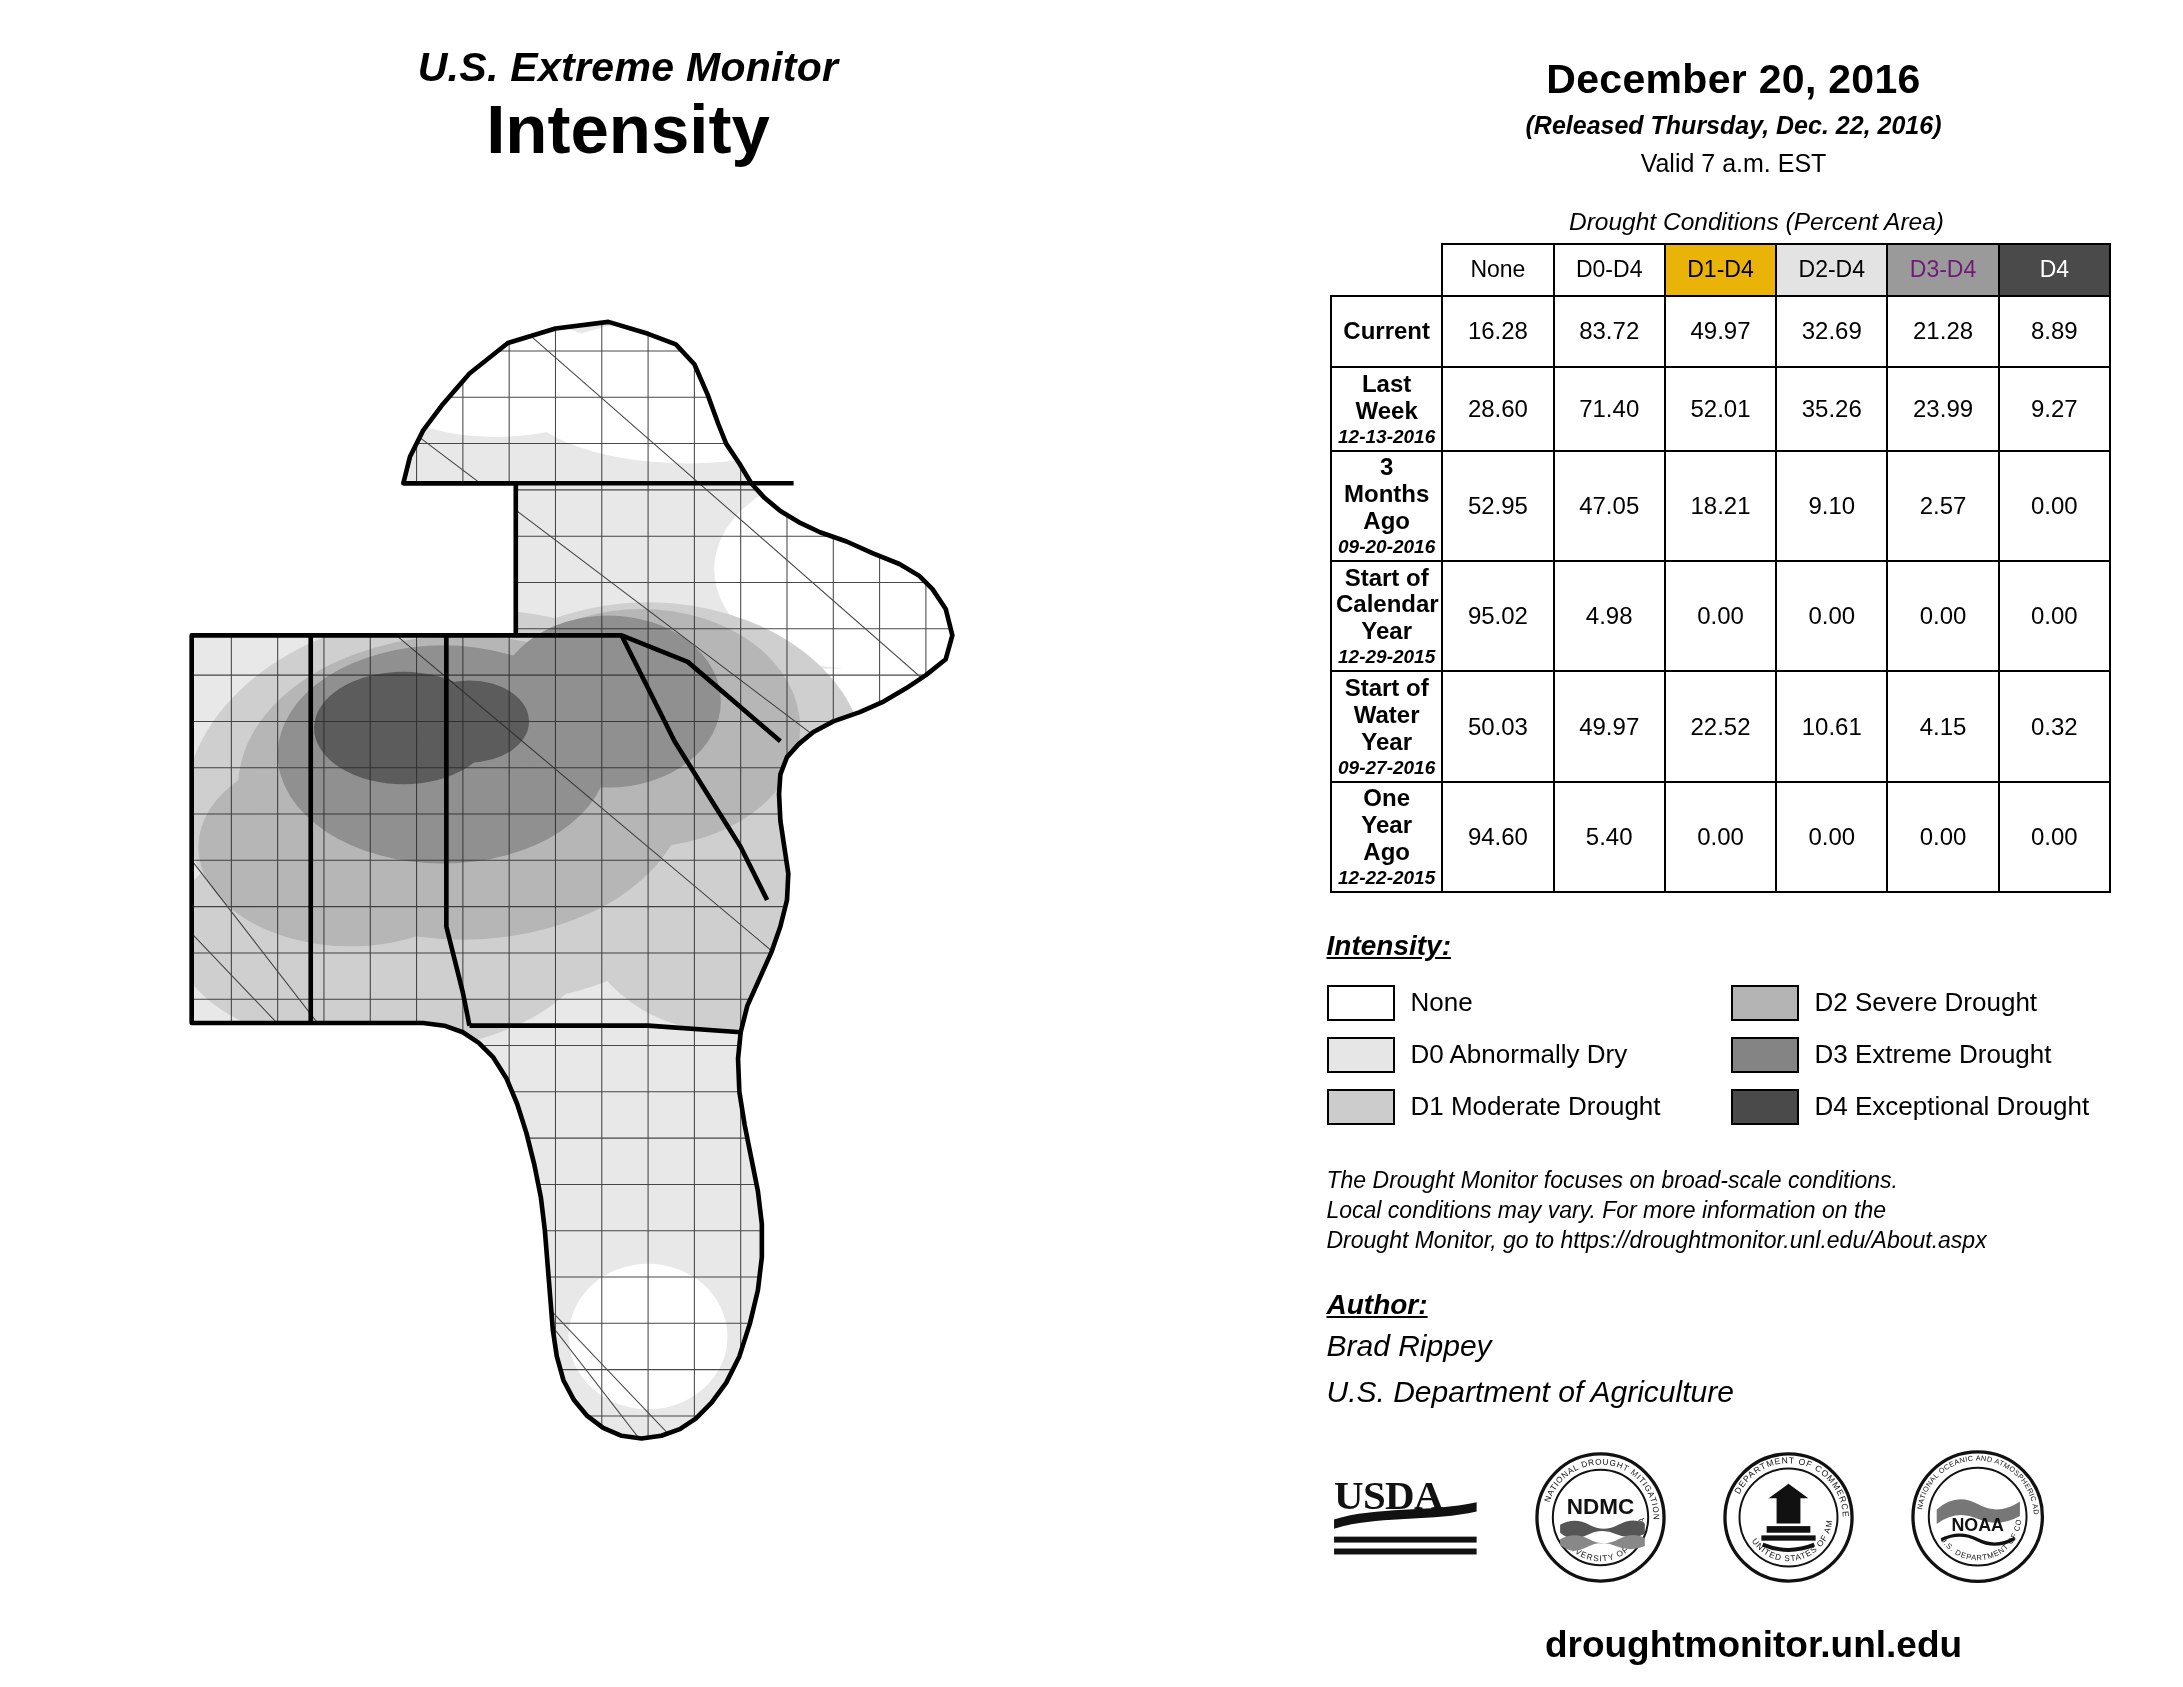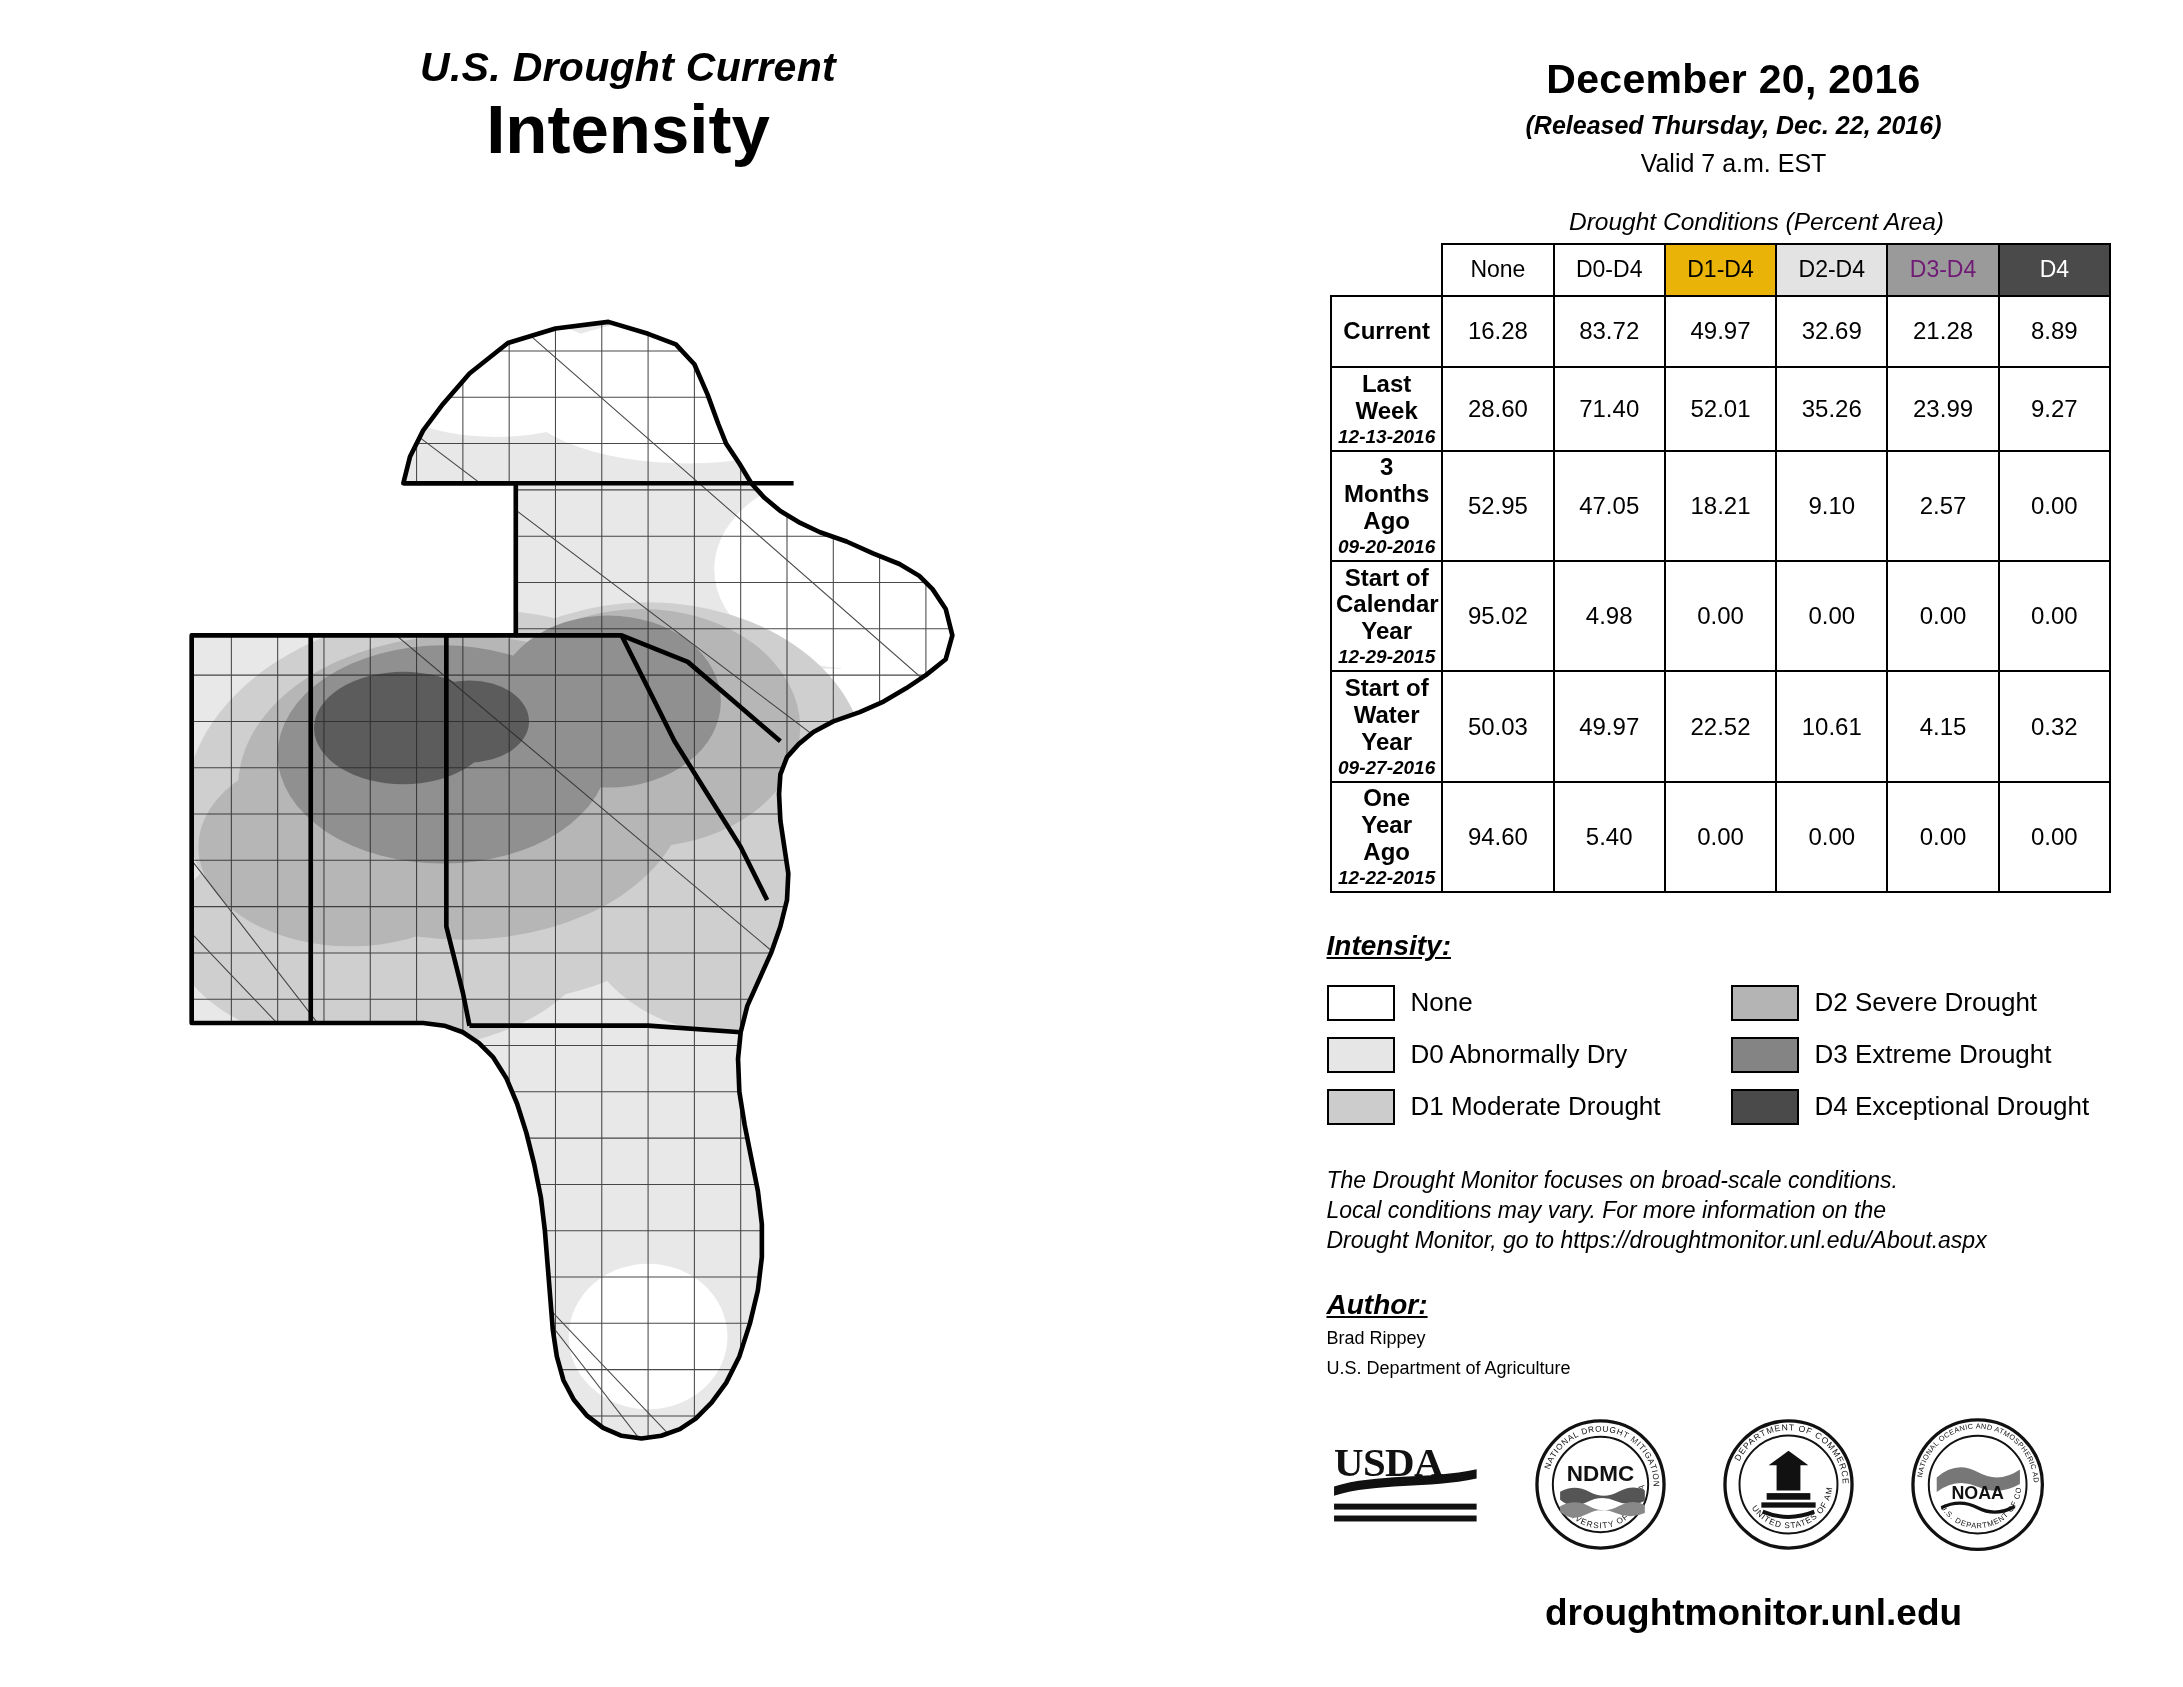--- a/index.html
+++ b/index.html
@@ -175,23 +175,24 @@
   #author-head {
     margin-top: 33px;
     margin-left: 16.5px;
     font-size: 28px;
     font-style: italic;
     font-weight: bold;
     text-decoration: underline;
   }
   .author-line {
     margin-left: 16.5px;
-    font-size: 18px;
+    font-size: 30px;
     line-height: 1.35;
     margin-top: 5.3px;
+    font-style: italic;
   }
 
   
   #logos {
     margin-top: 34px;
     margin-left: 20px;
     display: flex;
     align-items: center;
     gap: 49px;
   }
@@ -209,21 +210,21 @@
     font-family: "Liberation Serif", serif;
     font-weight: bold;
     font-size: 62px;
     letter-spacing: -1px;
   }
 </style>
 </head>
 <body>
 
 <div id="title-block">
-  <div id="title-line1">U.S. Drought Current</div>
+  <div id="title-line1">U.S. Extreme Monitor</div>
   <div id="title-line2">Intensity</div>
 </div>
 
 <div id="map-wrap">
   <svg id="map-svg" viewBox="0 0 1560 2050" xmlns="http://www.w3.org/2000/svg">
     <defs>
       <clipPath id="clipSE">
         <path d="M 488 118 L 560 96 L 640 86 L 700 104 L 742 120 L 770 150 L 790 196 L 806 240
                  L 818 270 L 838 300 L 856 330 L 876 352 L 900 372 L 930 390 L 960 404
                  L 1000 418 L 1040 436 L 1080 452 L 1110 470 L 1130 490 L 1150 520

